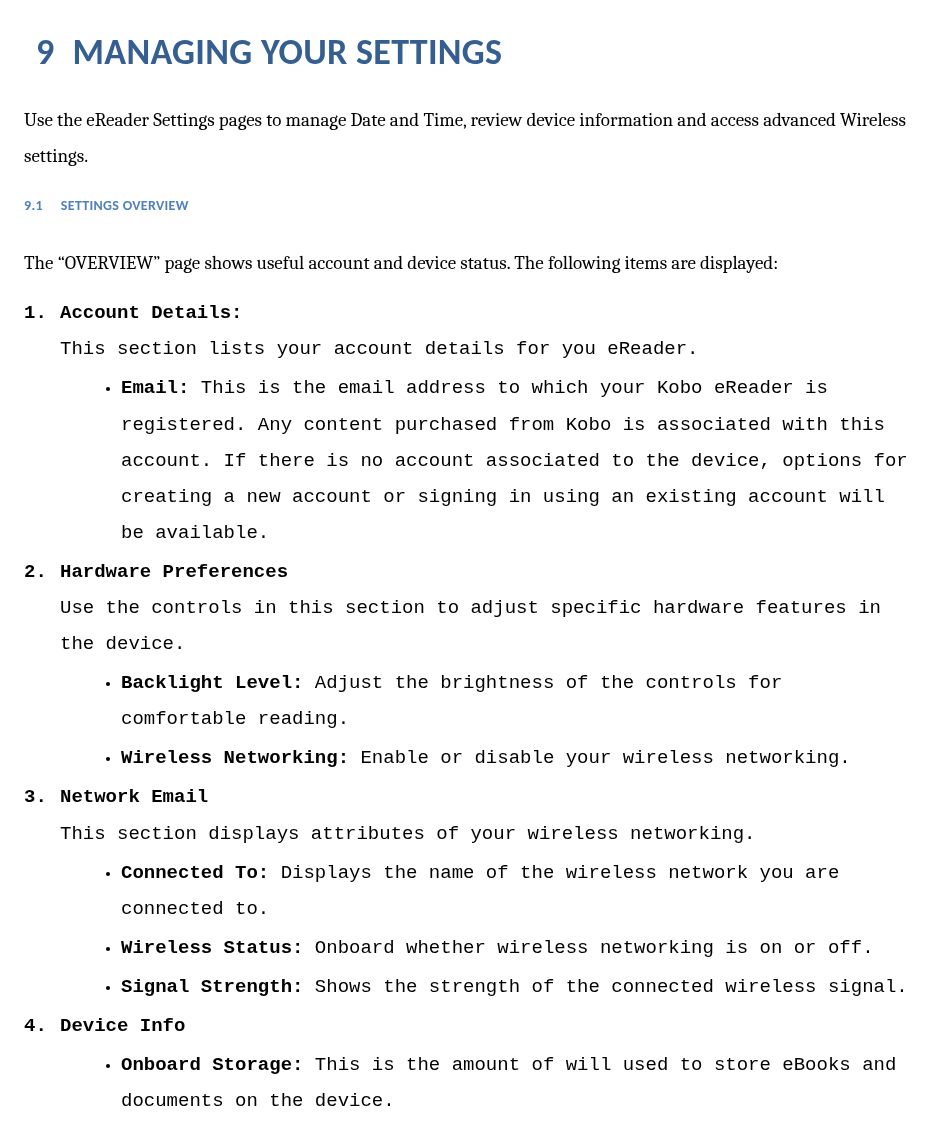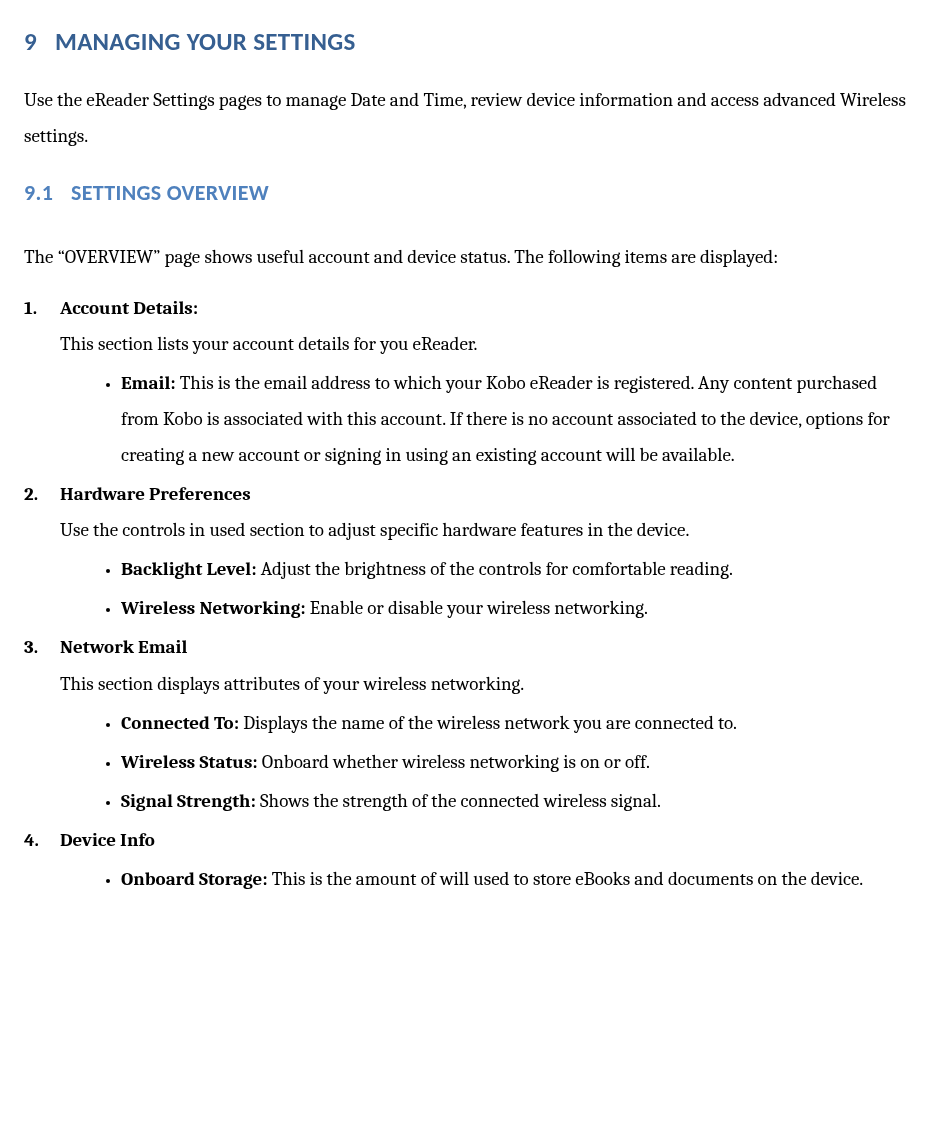--- a/index.html
+++ b/index.html
@@ -8,33 +8,33 @@
       color: #000;
       background: #fff;
       margin: 0;
       padding: 18px 24px;
       line-height: 1.9;
       width: 896px;
     }
     h1 {
       font-family: Calibri, Arial, sans-serif;
       color: #365f91;
-      font-size: 25px;
+      font-size: 36px;
       font-weight: bold;
-      margin: 0 0 10px 0;
+      margin: 0 0 10px 12px;
       letter-spacing: 0.3px;
     }
     h1 .num {
       display: inline-block;
       margin-right: 18px;
     }
     h2 {
       font-family: Calibri, Arial, sans-serif;
       color: #4f81bd;
-      font-size: 22px;
+      font-size: 14px;
       font-weight: bold;
       margin: 18px 0 26px 0;
       letter-spacing: 0.3px;
     }
     h2 .num {
       display: inline-block;
       margin-right: 18px;
     }
     p {
       margin: 16px 0 14px 0;
@@ -42,20 +42,21 @@
     ol.main {
       list-style: none;
       counter-reset: item;
       padding-left: 36px;
       margin: 8px 0;
     }
     ol.main > li {
       counter-increment: item;
       position: relative;
       margin-bottom: 2px;
+      font-family: Liberation Mono, monospace;
     }
     ol.main > li::before {
       content: counter(item) ".";
       position: absolute;
       left: -36px;
       font-weight: bold;
       width: 30px;
     }
     ol.main > li > .item-title {
       font-weight: bold;
@@ -97,21 +98,21 @@
 <ol class="main">
   <li>
     <span class="item-title">Account Details:</span>
     <span class="item-desc">This section lists your account details for you eReader.</span>
     <ul class="sub">
       <li><span class="b">Email:</span><span> This is the email address to which your Kobo eReader is registered. Any content purchased from Kobo is associated with this account. If there is no account associated to the device, options for creating a new account or signing in using an existing account will be available.</span></li>
     </ul>
   </li>
   <li>
     <span class="item-title">Hardware Preferences</span>
-    <span class="item-desc">Use the controls in used section to adjust specific hardware features in the device.</span>
+    <span class="item-desc">Use the controls in this section to adjust specific hardware features in the device.</span>
     <ul class="sub">
       <li><span class="b">Backlight Level:</span><span> Adjust the brightness of the controls for comfortable reading.</span></li>
       <li><span class="b">Wireless Networking:</span><span> Enable or disable your wireless networking.</span></li>
     </ul>
   </li>
   <li>
     <span class="item-title">Network Email</span>
     <span class="item-desc">This section displays attributes of your wireless networking.</span>
     <ul class="sub">
       <li><span class="b">Connected To:</span><span> Displays the name of the wireless network you are connected to.</span></li>

